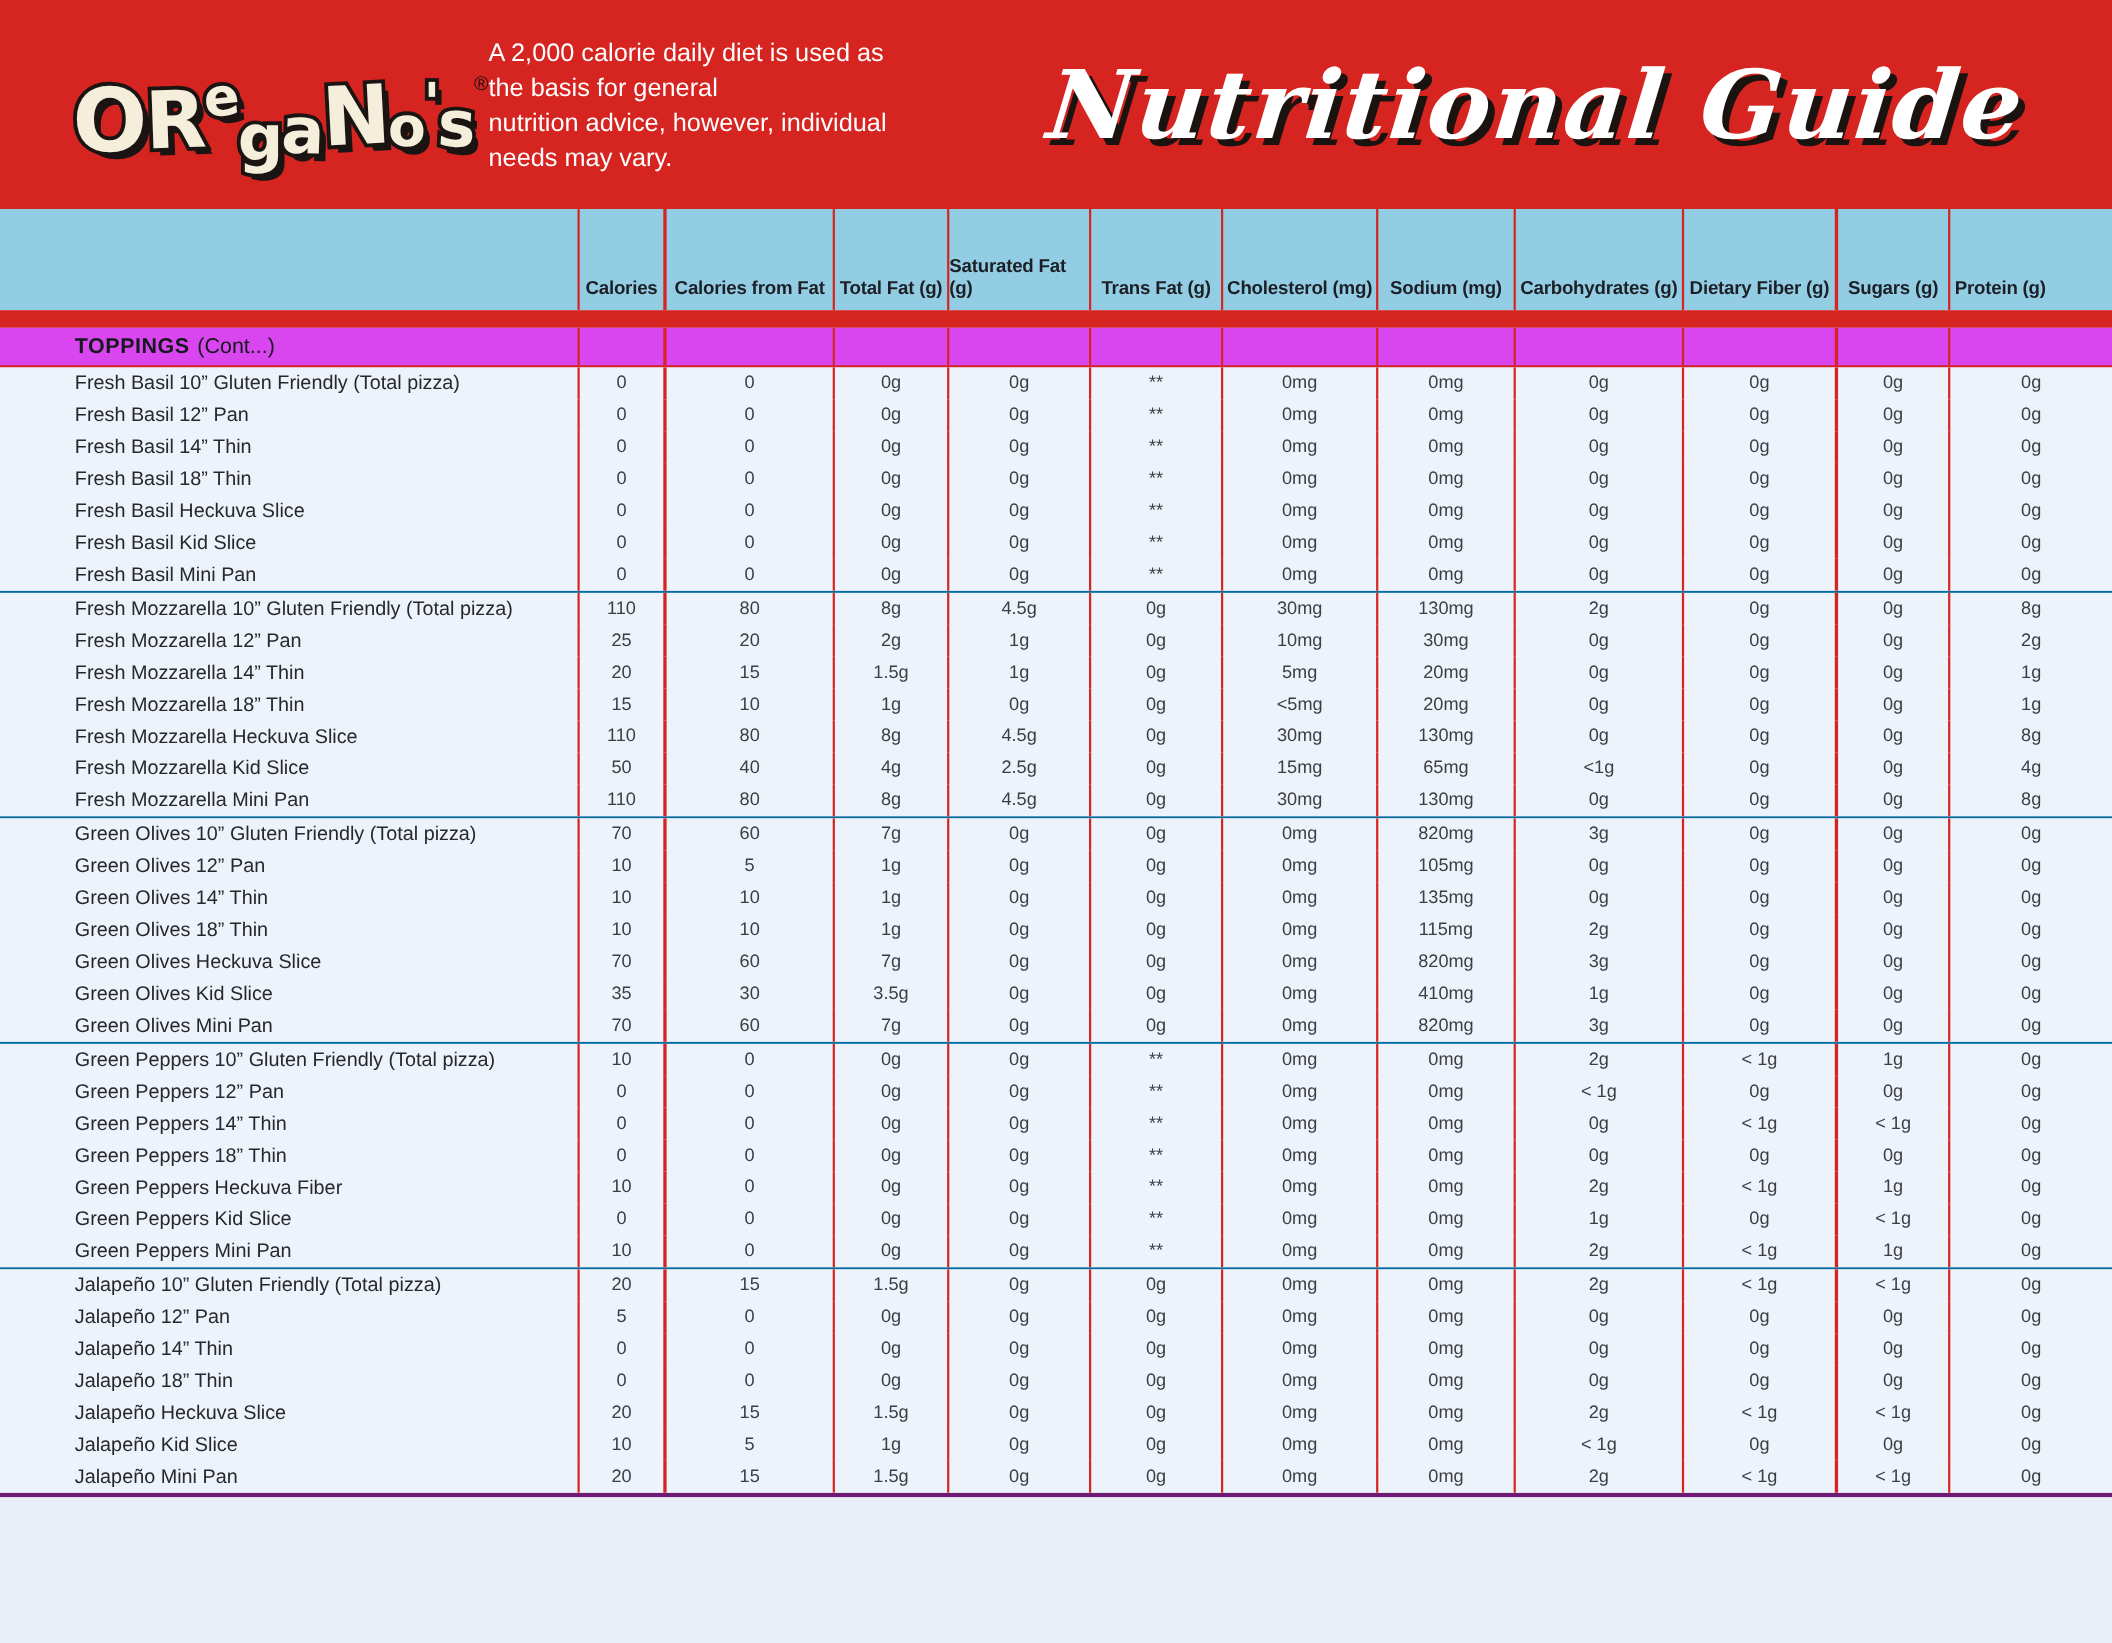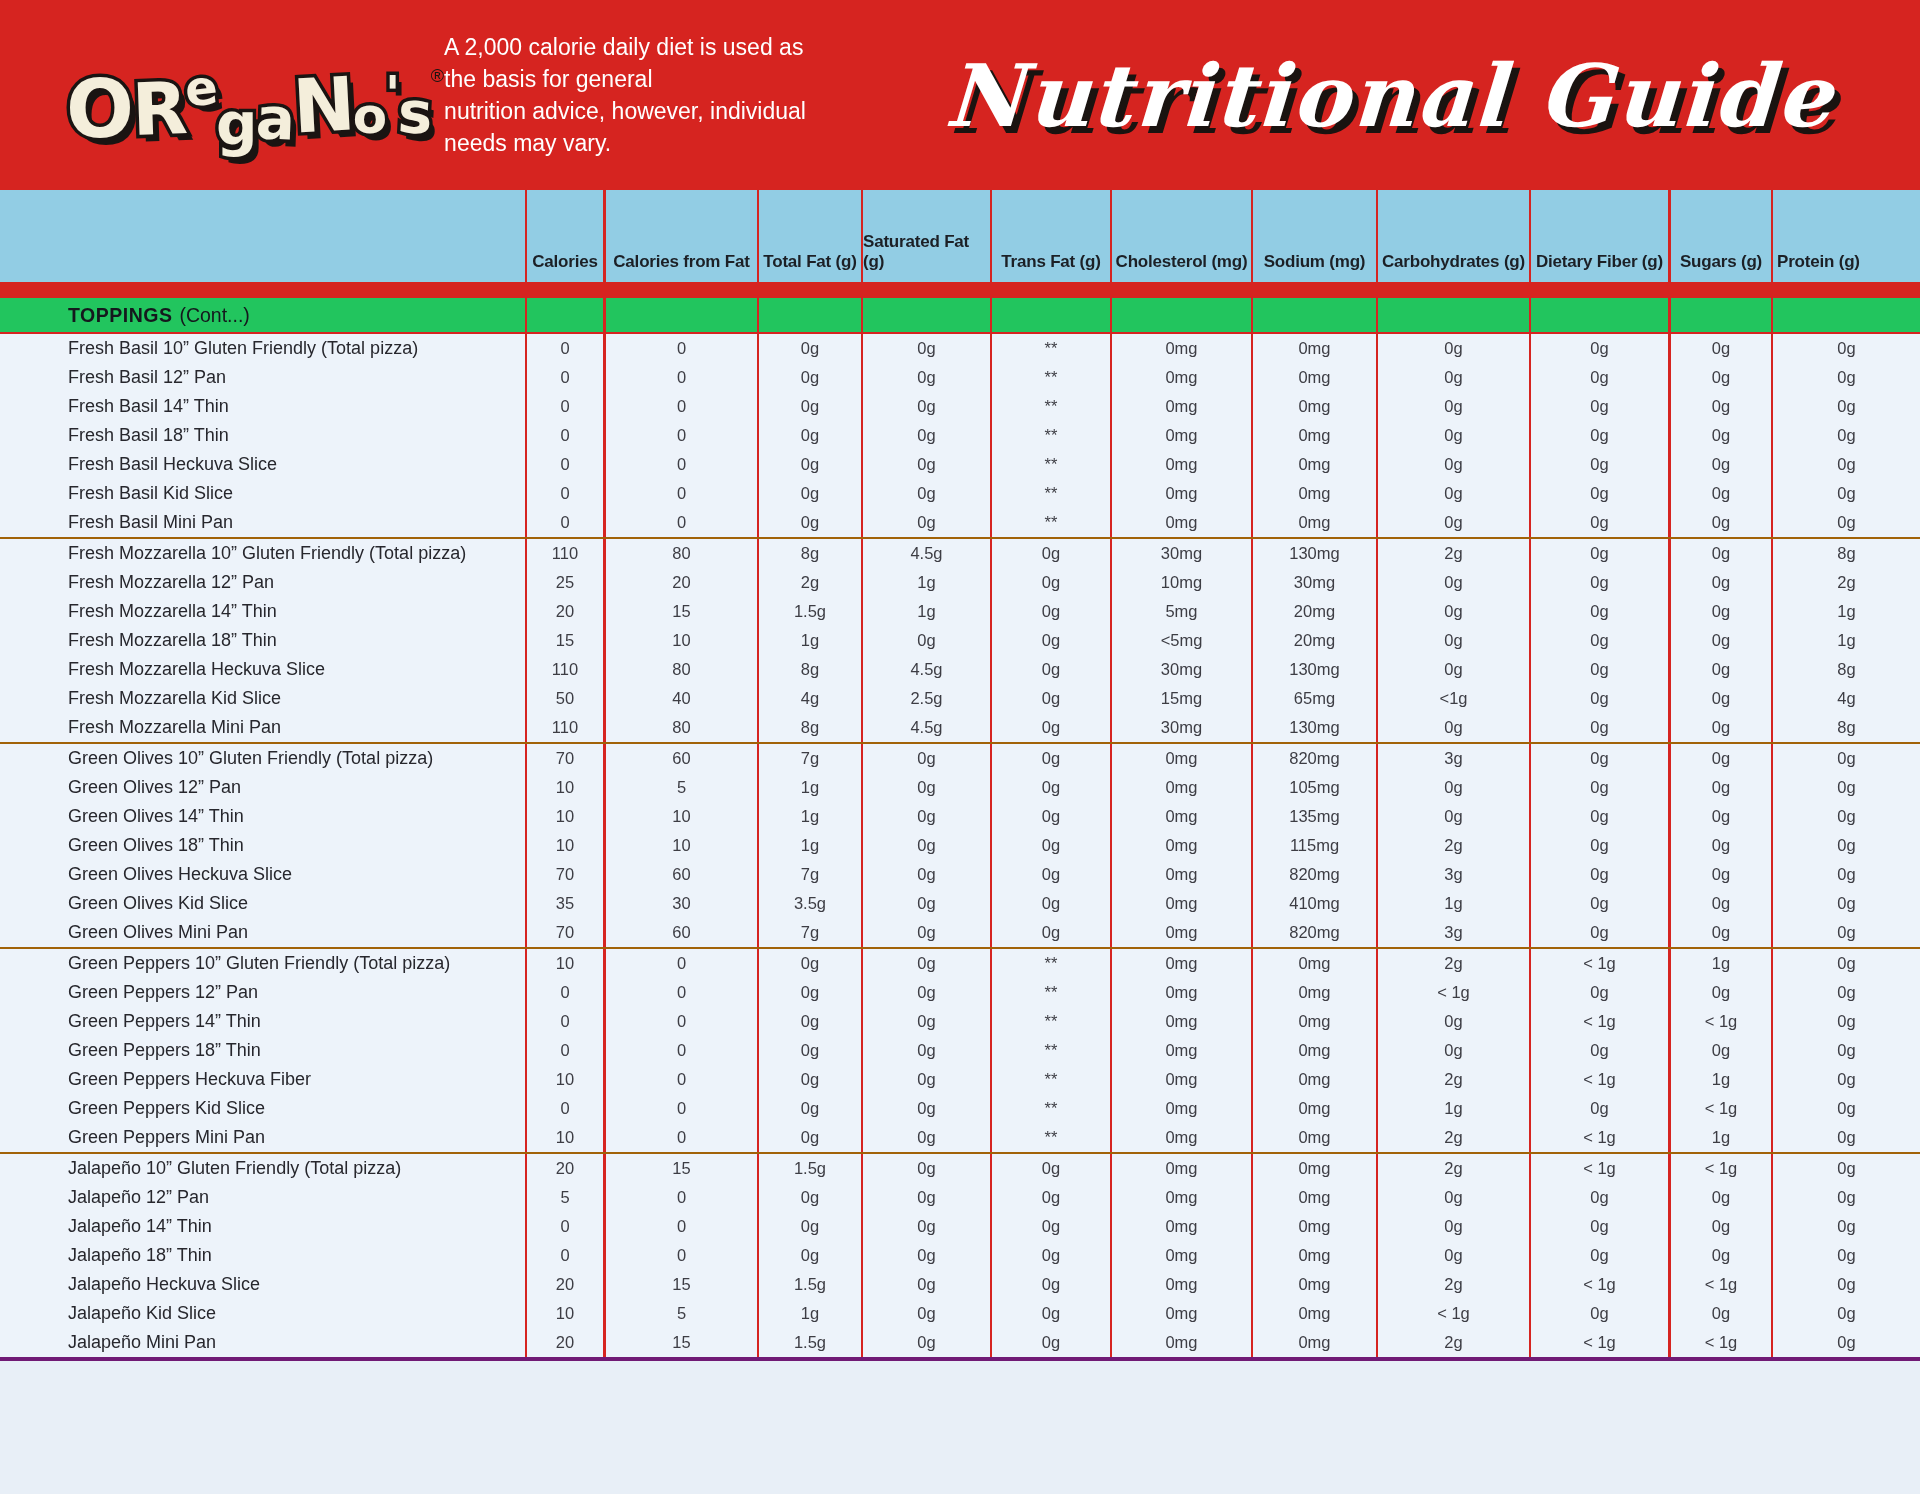--- a/index.html
+++ b/index.html
@@ -89,21 +89,21 @@
     font-size: 17px;
     color: #1c2026;
     letter-spacing: -0.2px;
     text-align: left;
   }
   .head-cell:last-child { justify-content: flex-start; padding-left: 4px; }
 
   .red-band { height: 16px; background: #d62420; }
 
   .section-row {
-    background: #22c55e;
+    background: #d946ef;
     height: 36px;
     border-bottom: 2px solid #d62420;
   }
   .section-label {
     display: flex;
     align-items: center;
     padding-left: 68px;
     font-size: 19.5px;
     color: #15181d;
     gap: 7px;
@@ -118,21 +118,21 @@
     justify-content: center;
     font-size: 16.5px;
     color: #3d3d44;
   }
   .body-row .label-cell {
     justify-content: flex-start;
     padding-left: 68px;
     font-size: 18px;
     color: #27272d;
   }
-  .group { border-bottom: 2px solid #a16207; }
+  .group { border-bottom: 2px solid #0369a1; }
   .group:last-child { border-bottom: 4px solid #701a75; }
 </style>
 </head>
 <body>
 
 <header class="topbar">
   <div class="logo-wrap">
     <div class="logo"><span>O</span><span>R</span><span>e</span><span>g</span><span>a</span><span>N</span><span>o</span><span>'</span><span>s</span></div>
     <span class="reg-mark">®</span>
   </div>

